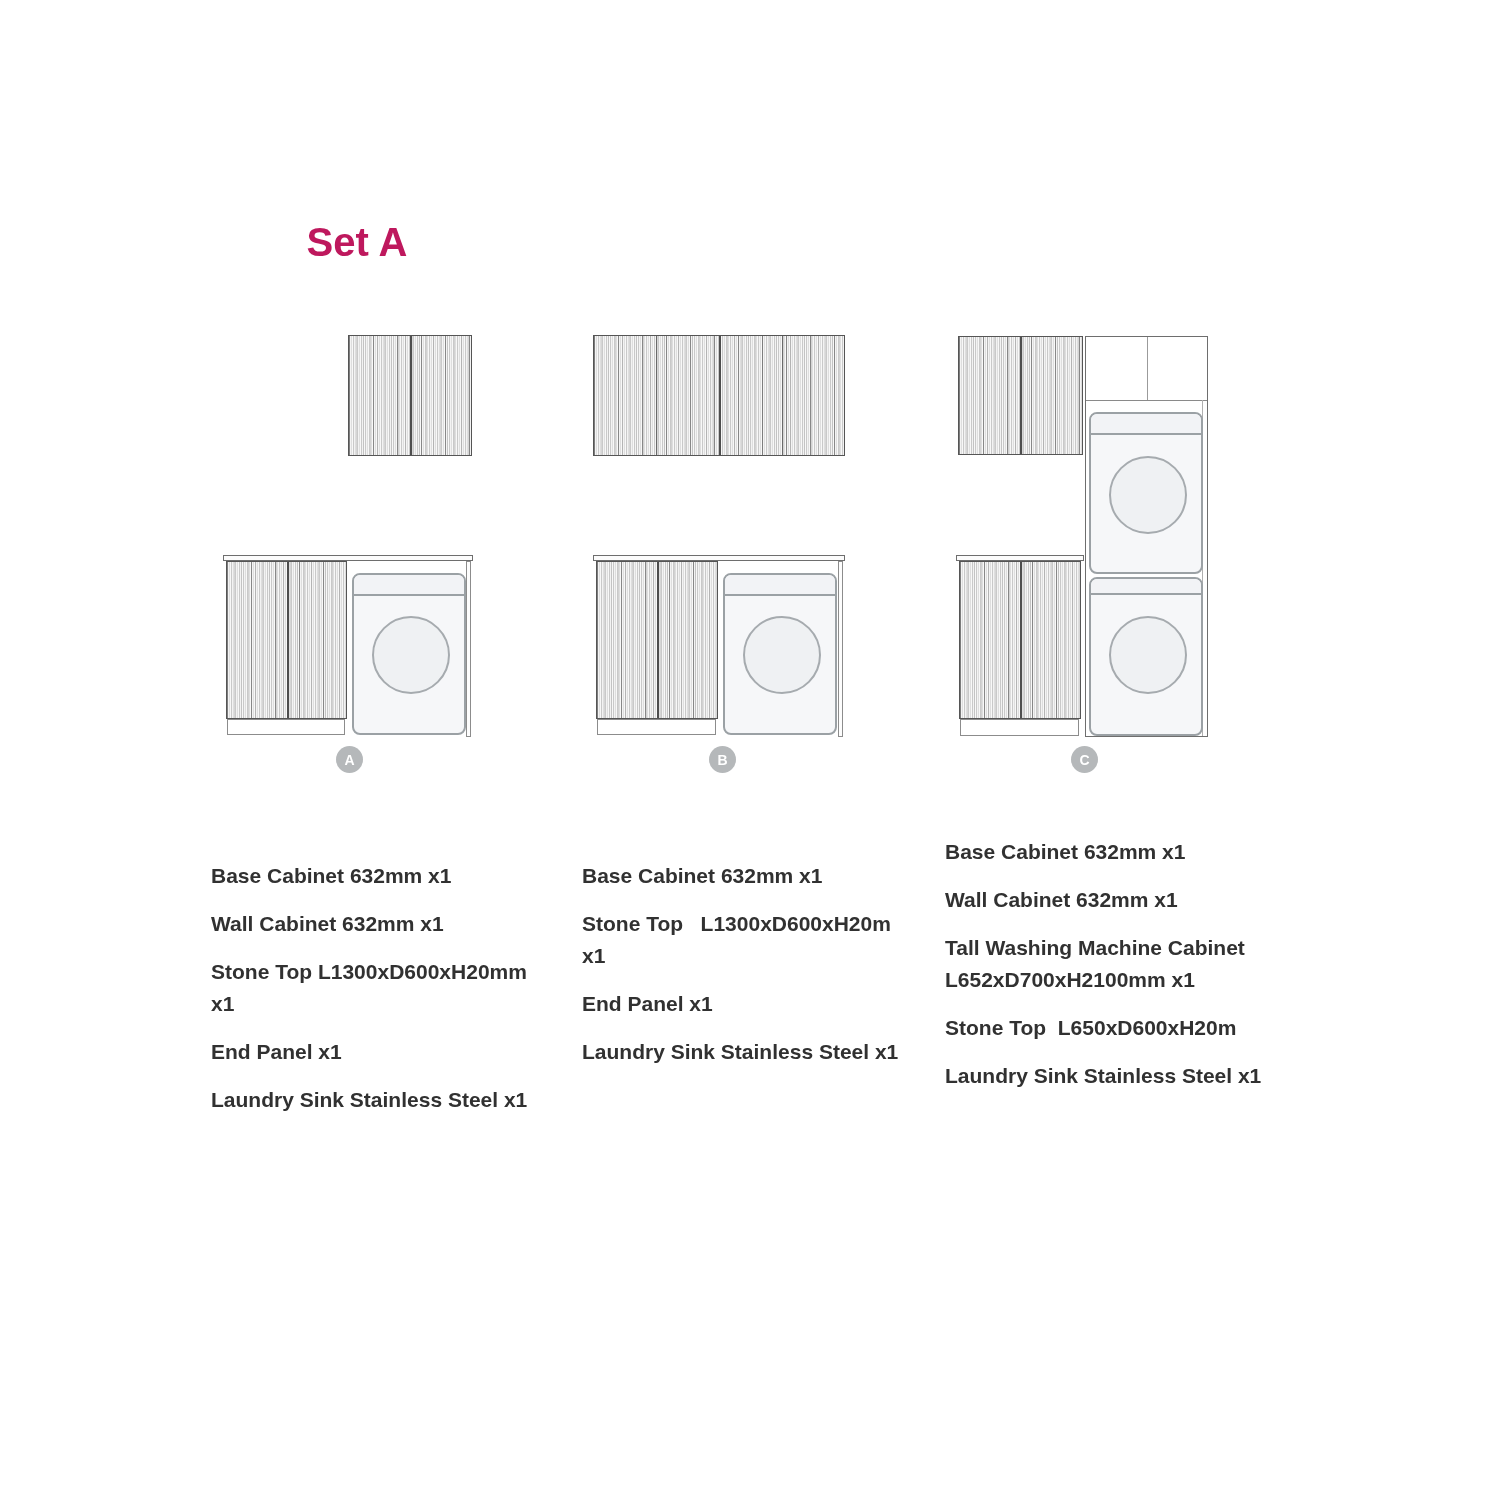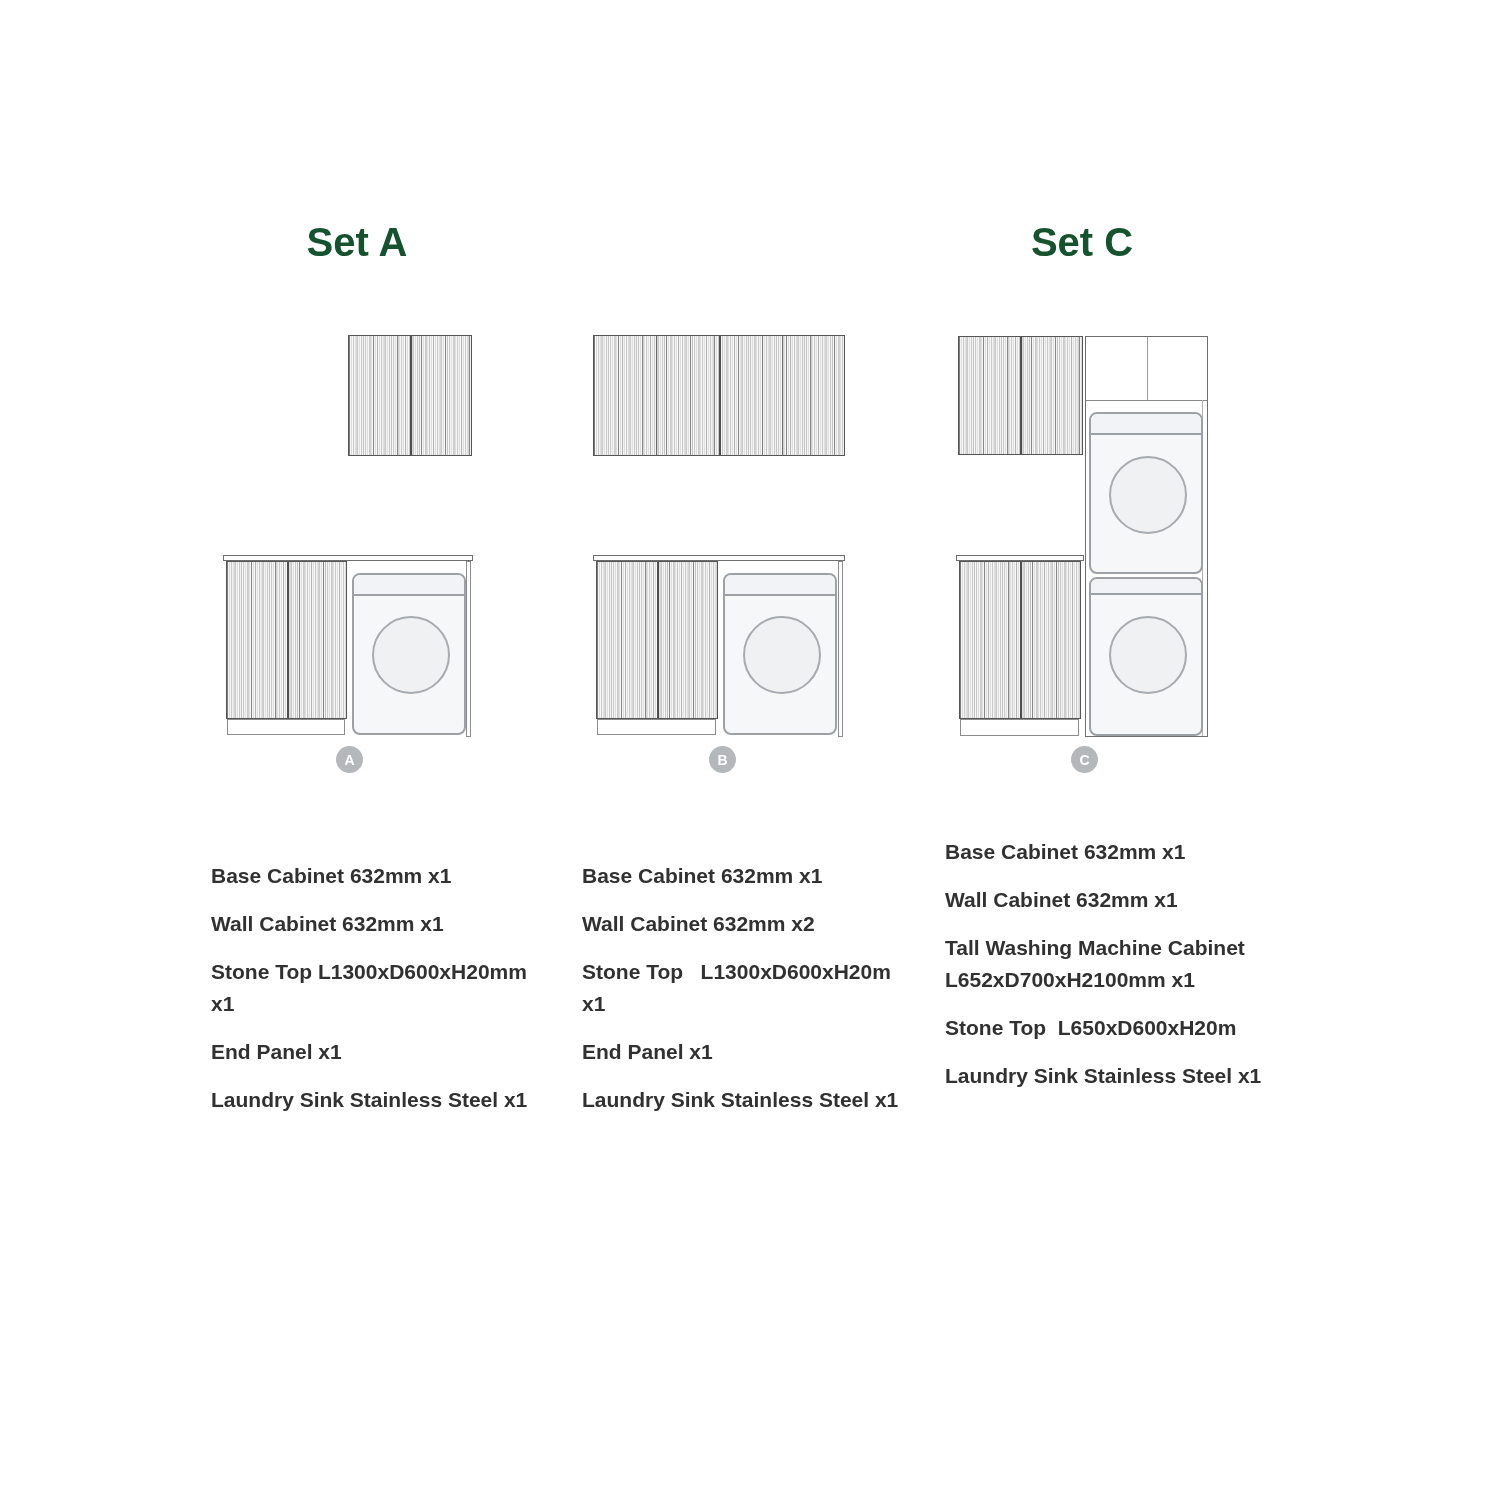--- a/index.html
+++ b/index.html
@@ -2,21 +2,21 @@
 <html><head>
 <meta charset="utf-8">
 <style>
   html, body { margin:0; padding:0; background:#ffffff; }
   .canvas {
     position:relative; width:1500px; height:1485px; background:#ffffff;
     font-family:"Liberation Sans", sans-serif; overflow:hidden;
   }
   .set-title {
     position:absolute; width:220px; height:50px; text-align:center;
-    font-size:40px; font-weight:bold; color:#14532d; line-height:48px;
+    font-size:40px; font-weight:bold; color:#be185d; line-height:48px;
   }
   .diagram-group { position:absolute; }
   
   .fluted {
     position:absolute; box-sizing:border-box; border:1px solid #555;
     background-image:
       repeating-linear-gradient(90deg, rgba(70,70,70,.50) 0 1px, rgba(0,0,0,0) 1px 24px),
       repeating-linear-gradient(90deg, rgba(125,125,125,.28) 0 1px, rgba(0,0,0,0) 1px 7px),
       repeating-linear-gradient(90deg, #c9c9c9 0 1px, #f3f3f3 1px 2px, #dedede 2px 3px, #f8f8f8 3px 4px);
   }
@@ -51,21 +51,20 @@
     margin:0 0 16px 0; font-size:21px; font-weight:bold; color:#313131;
     line-height:32px; white-space:pre-wrap;
   }
 </style>
 </head>
 <body>
 
 <div class="canvas">
 
   <div class="set-title" style="left:247px; top:218px;">Set A</div>
-  <div class="set-title" style="left:972px; top:218px;">Set C</div>
 
   <div class="diagram-group" style="left:223px; top:335px; width:250px; height:440px;">
     <div class="fluted" style="left:125px; top:0; width:124px; height:121px;">
       <div class="vdiv" style="left:61px;"></div>
     </div>
     <div class="slab" style="left:0; top:220px; width:250px; height:6px;"></div>
     <div class="fluted" style="left:3px; top:226px; width:121px; height:158px;">
       <div class="vdiv" style="left:60px;"></div>
     </div>
     <div class="kick" style="left:4px; top:384px; width:118px; height:16px;"></div>
@@ -124,21 +123,20 @@
 
   <div class="itemlist" style="left:211px; top:860px;">
       <p>Base Cabinet 632mm x1</p>
       <p>Wall Cabinet 632mm x1</p>
       <p>Stone Top L1300xD600xH20mm<br>x1</p>
       <p>End Panel x1</p>
       <p>Laundry Sink Stainless Steel x1</p>
     </div>
   <div class="itemlist" style="left:582px; top:860px;">
       <p>Base Cabinet 632mm x1</p>
-      <p>Wall Cabinet 632mm x2</p>
       <p>Stone Top   L1300xD600xH20m<br>x1</p>
       <p>End Panel x1</p>
       <p>Laundry Sink Stainless Steel x1</p>
     </div>
   <div class="itemlist" style="left:945px; top:836px;">
       <p>Base Cabinet 632mm x1</p>
       <p>Wall Cabinet 632mm x1</p>
       <p>Tall Washing Machine Cabinet<br>L652xD700xH2100mm x1</p>
       <p>Stone Top  L650xD600xH20m</p>
       <p>Laundry Sink Stainless Steel x1</p>

